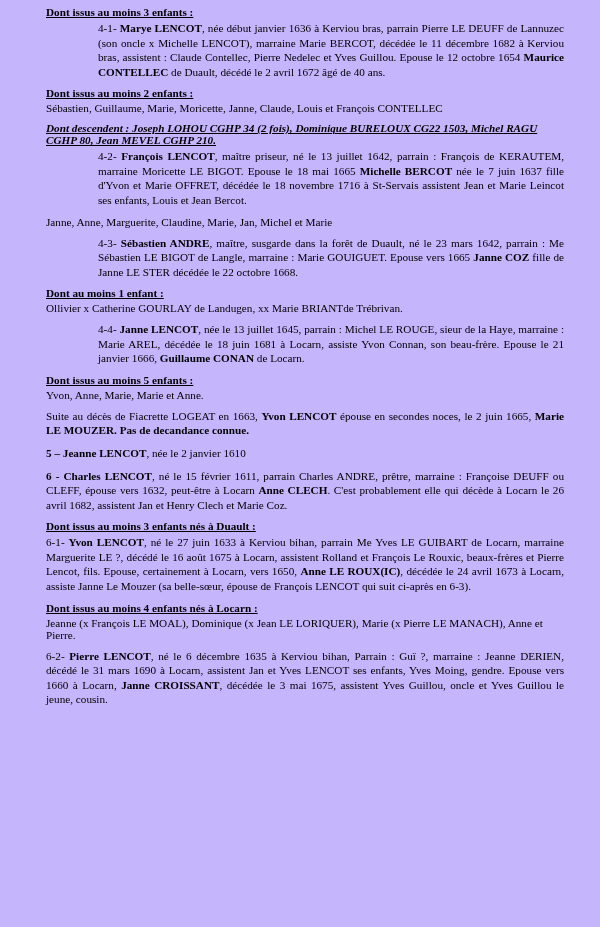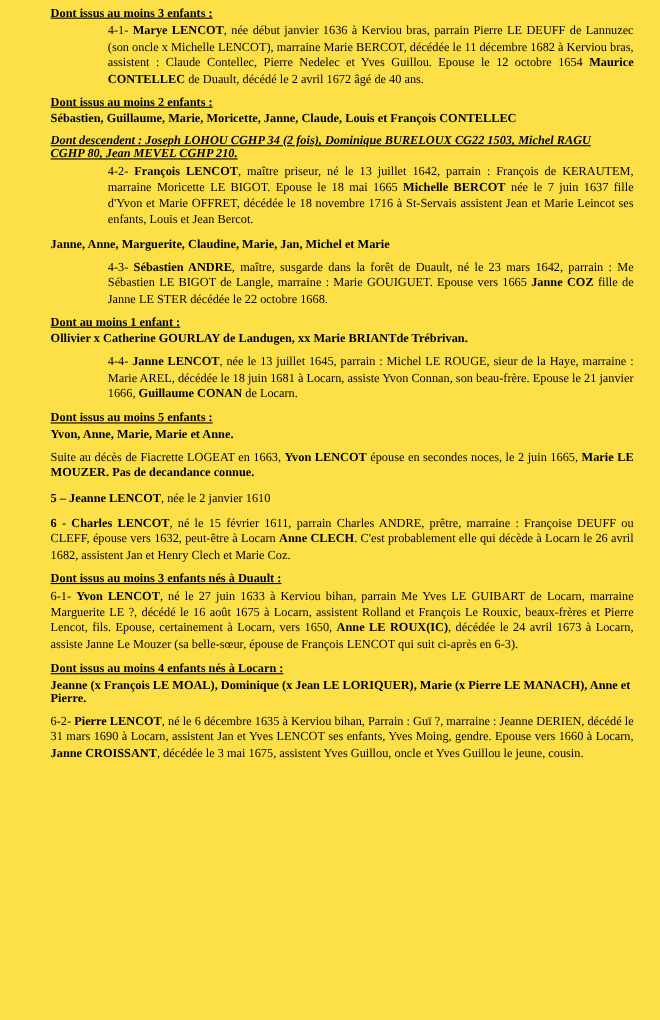--- a/index.html
+++ b/index.html
@@ -12,22 +12,22 @@
     height: 927px;
     font-family: "Liberation Serif", serif;
     color: #000000;
     overflow: hidden;
   }
   .page {
     position: relative;
     width: 600px;
     height: 927px;
     box-sizing: border-box;
-    padding: 6px 24px 0 46px;
-    background: #fde047;
+    padding: 6px 36px 0 46px;
+    background: #c4b5fd;
   }
   .blk {
     font-size: 11.2px;
     line-height: 1.30;
     text-align: justify;
     margin: 0 0 8px 0;
   }
   .indent1 { margin-left: 0px; }
   .indent2 { margin-left: 52px; }
   .indent3 { }
@@ -39,21 +39,21 @@
     margin: 0 0 3px 0;
   }
   .hdr-i {
     font-weight: bold;
     text-decoration: underline;
     font-style: italic;
     font-size: 11.2px;
     margin: 0 12px 3px 0;
   }
   .namelist {
-    font-weight: bold;
+    font-weight: normal;
     font-size: 11.2px;
     margin: 0 0 8px 0;
   }
 </style>
 </head>
 <body>
 
 <div class="page">
   <div id="doc-body">
       <div class="hdr indent1">Dont issus au moins 3 enfants :</div>

